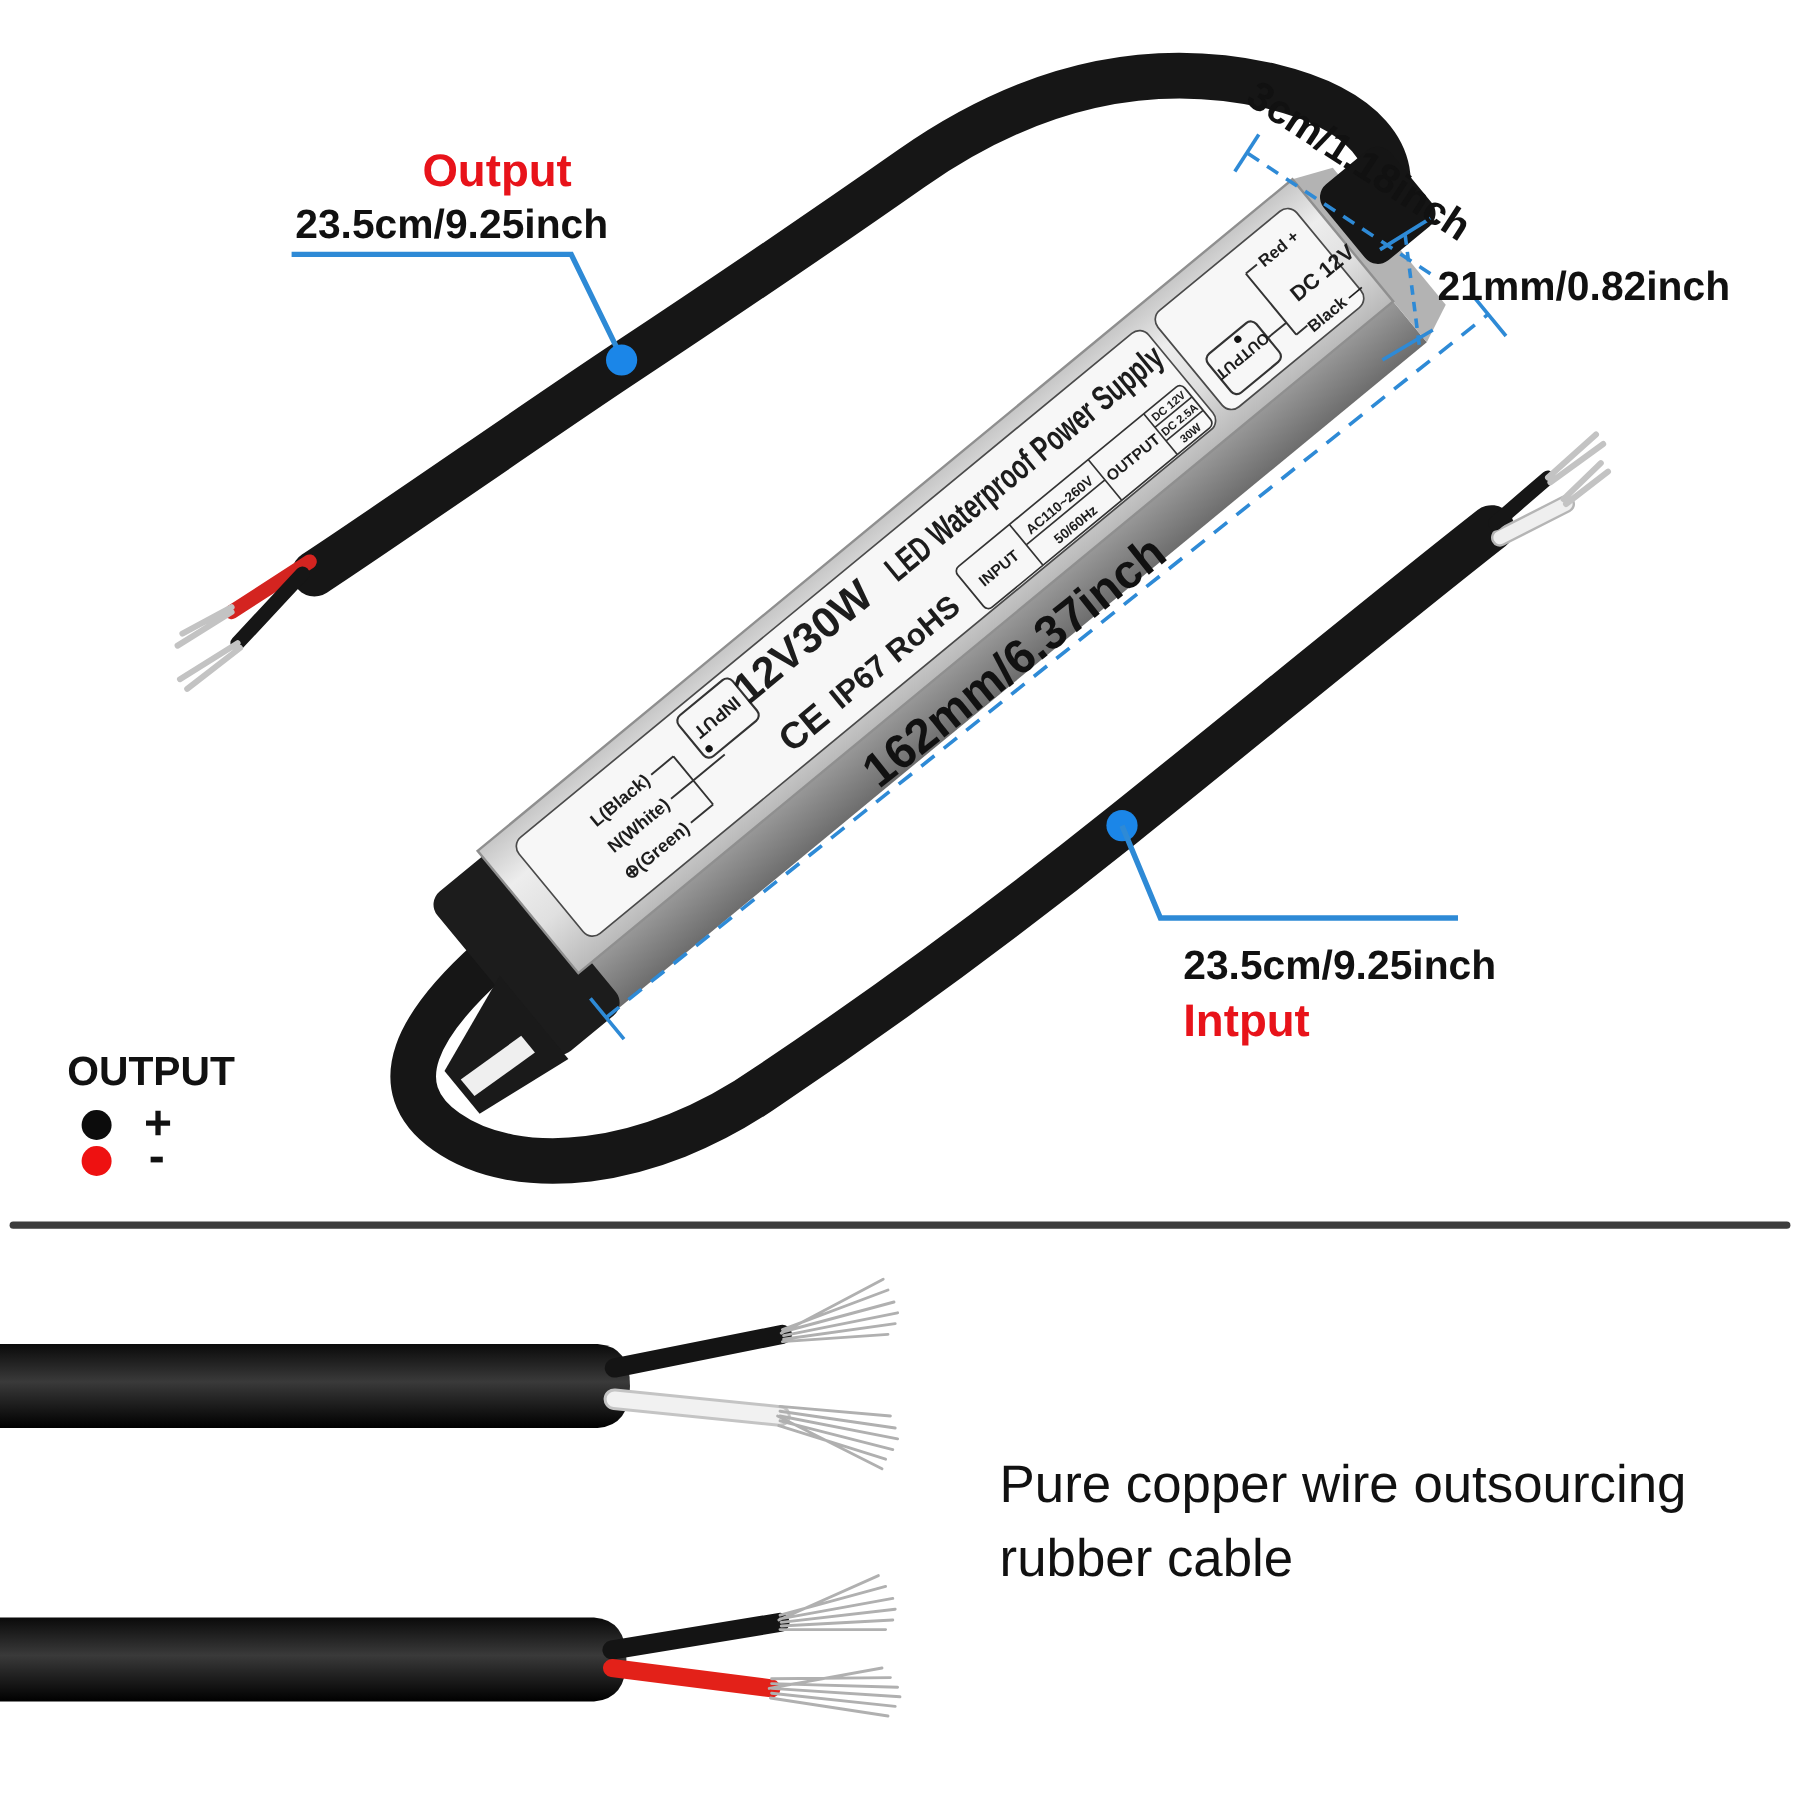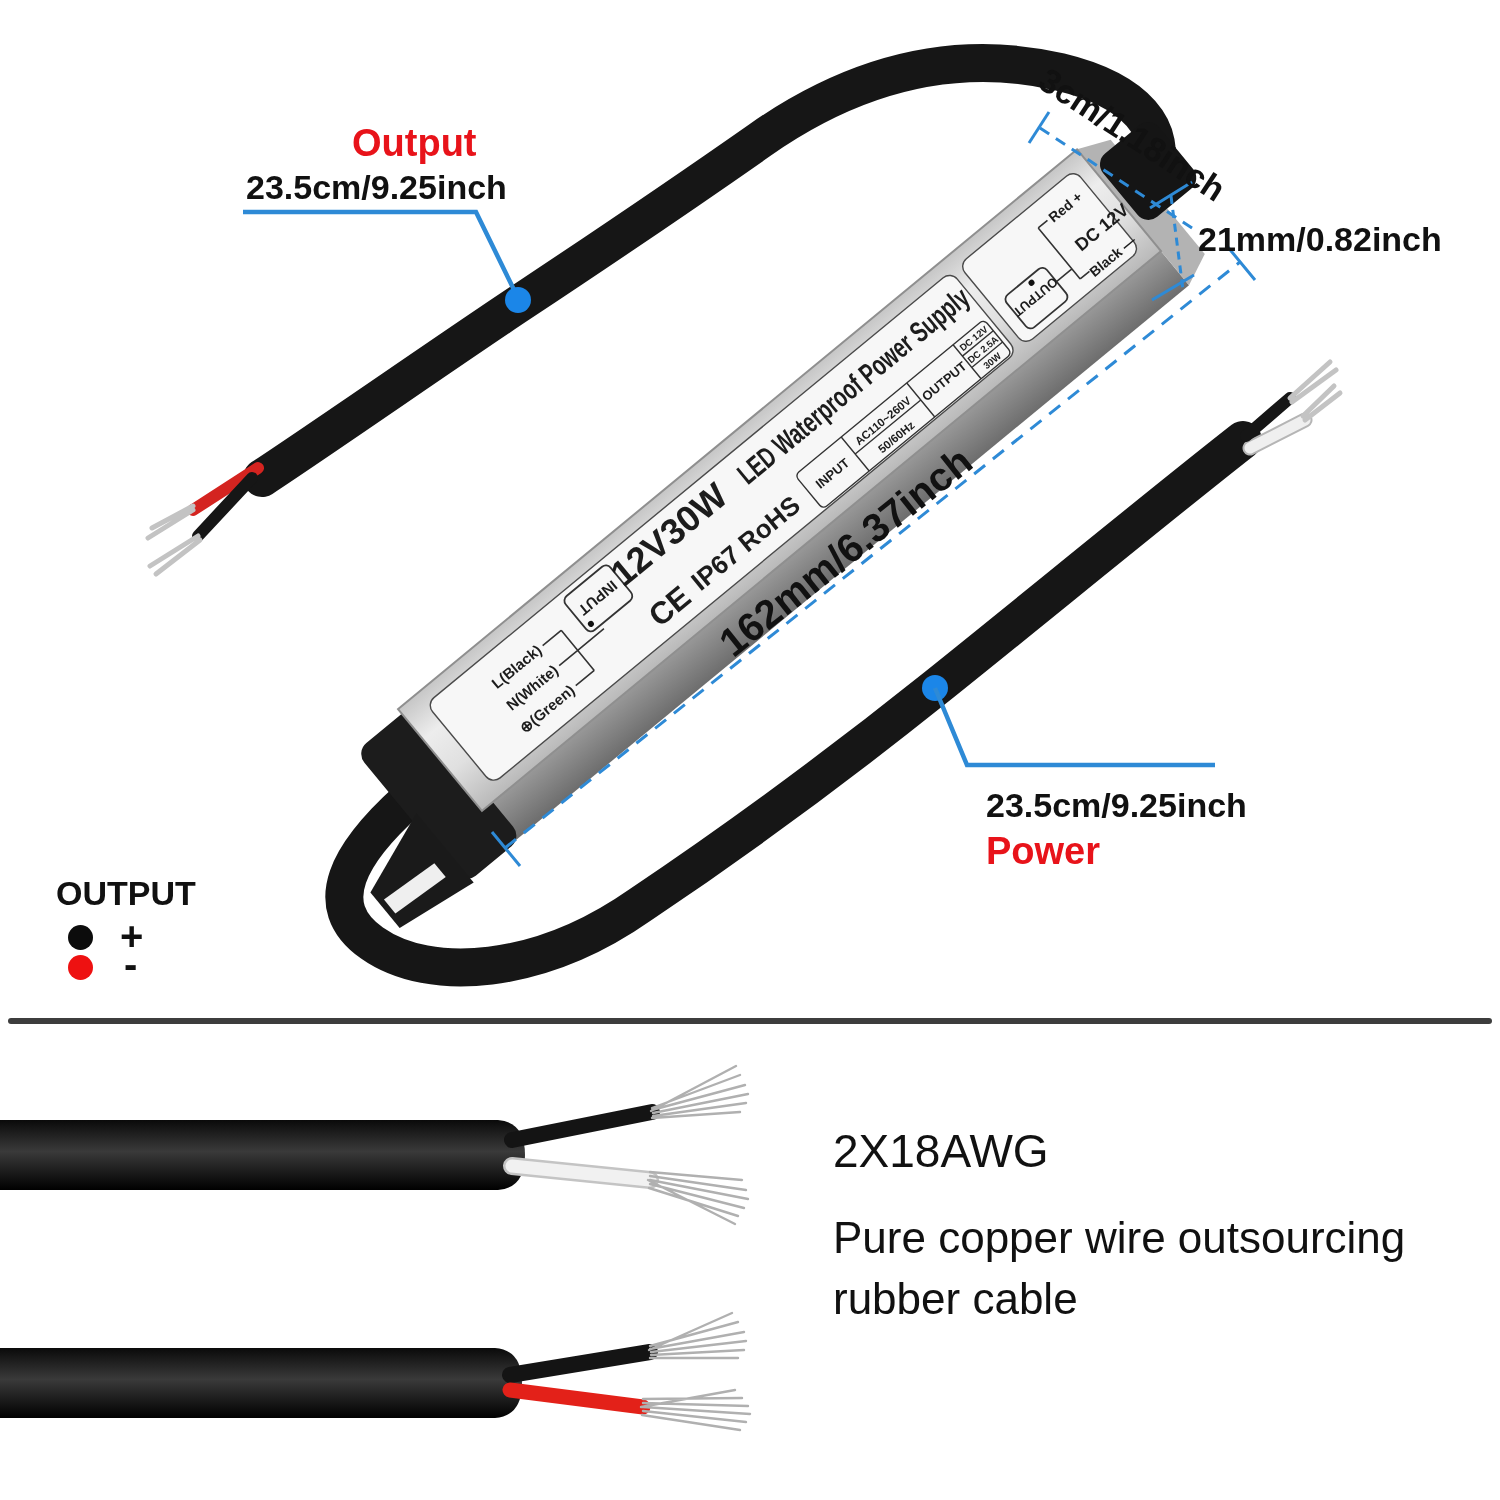--- a/index.html
+++ b/index.html
@@ -148,24 +148,23 @@
     <path d="M643,1399 L742,1398 M643,1403 L748,1406 M643,1407 L750,1414 M643,1411 L746,1422 M642,1415 L740,1430 M641,1407 L735,1390" stroke="#b0b0b0" stroke-width="2.4" stroke-linecap="round" fill="none"></path>
   </g>
 </svg>
 
 <div class="txt red" style="left:352px;top:124px;font-size:38px;">Output</div>
 <div class="txt dim" style="left:246px;top:170px;">23.5cm/9.25inch</div>
 <div class="txt dim rot33" style="left:1052px;top:62px;">3cm/1.18inch</div>
 <div class="txt dim" style="left:1198px;top:222px;">21mm/0.82inch</div>
 <div class="txt dim rotneg" style="left:712px;top:632px;font-size:40px;">162mm/6.37inch</div>
 <div class="txt dim" style="left:986px;top:788px;">23.5cm/9.25inch</div>
-<div class="txt red" style="left:986px;top:832px;font-size:38px;">Power</div>
+<div class="txt red" style="left:986px;top:832px;font-size:38px;">Intput</div>
 
 <div class="txt" style="left:56px;top:876px;font-size:34px;font-weight:700;">OUTPUT</div>
 <div class="legend-dot" style="left:68px;top:925px;background:#0c0c0c;"></div>
 <div class="txt" style="left:120px;top:916px;font-size:40px;font-weight:700;">+</div>
 <div class="legend-dot" style="left:68px;top:955px;background:#ee1111;"></div>
 <div class="txt" style="left:124px;top:944px;font-size:40px;font-weight:700;">-</div>
 
-<div class="feature" style="left:833px;top:1120px;font-size:46px;">2X18AWG</div>
 <div class="feature" style="left:833px;top:1208px;width:680px;white-space:normal;">Pure copper wire outsourcing rubber cable</div>
 
 </div>
 
 </body></html>

